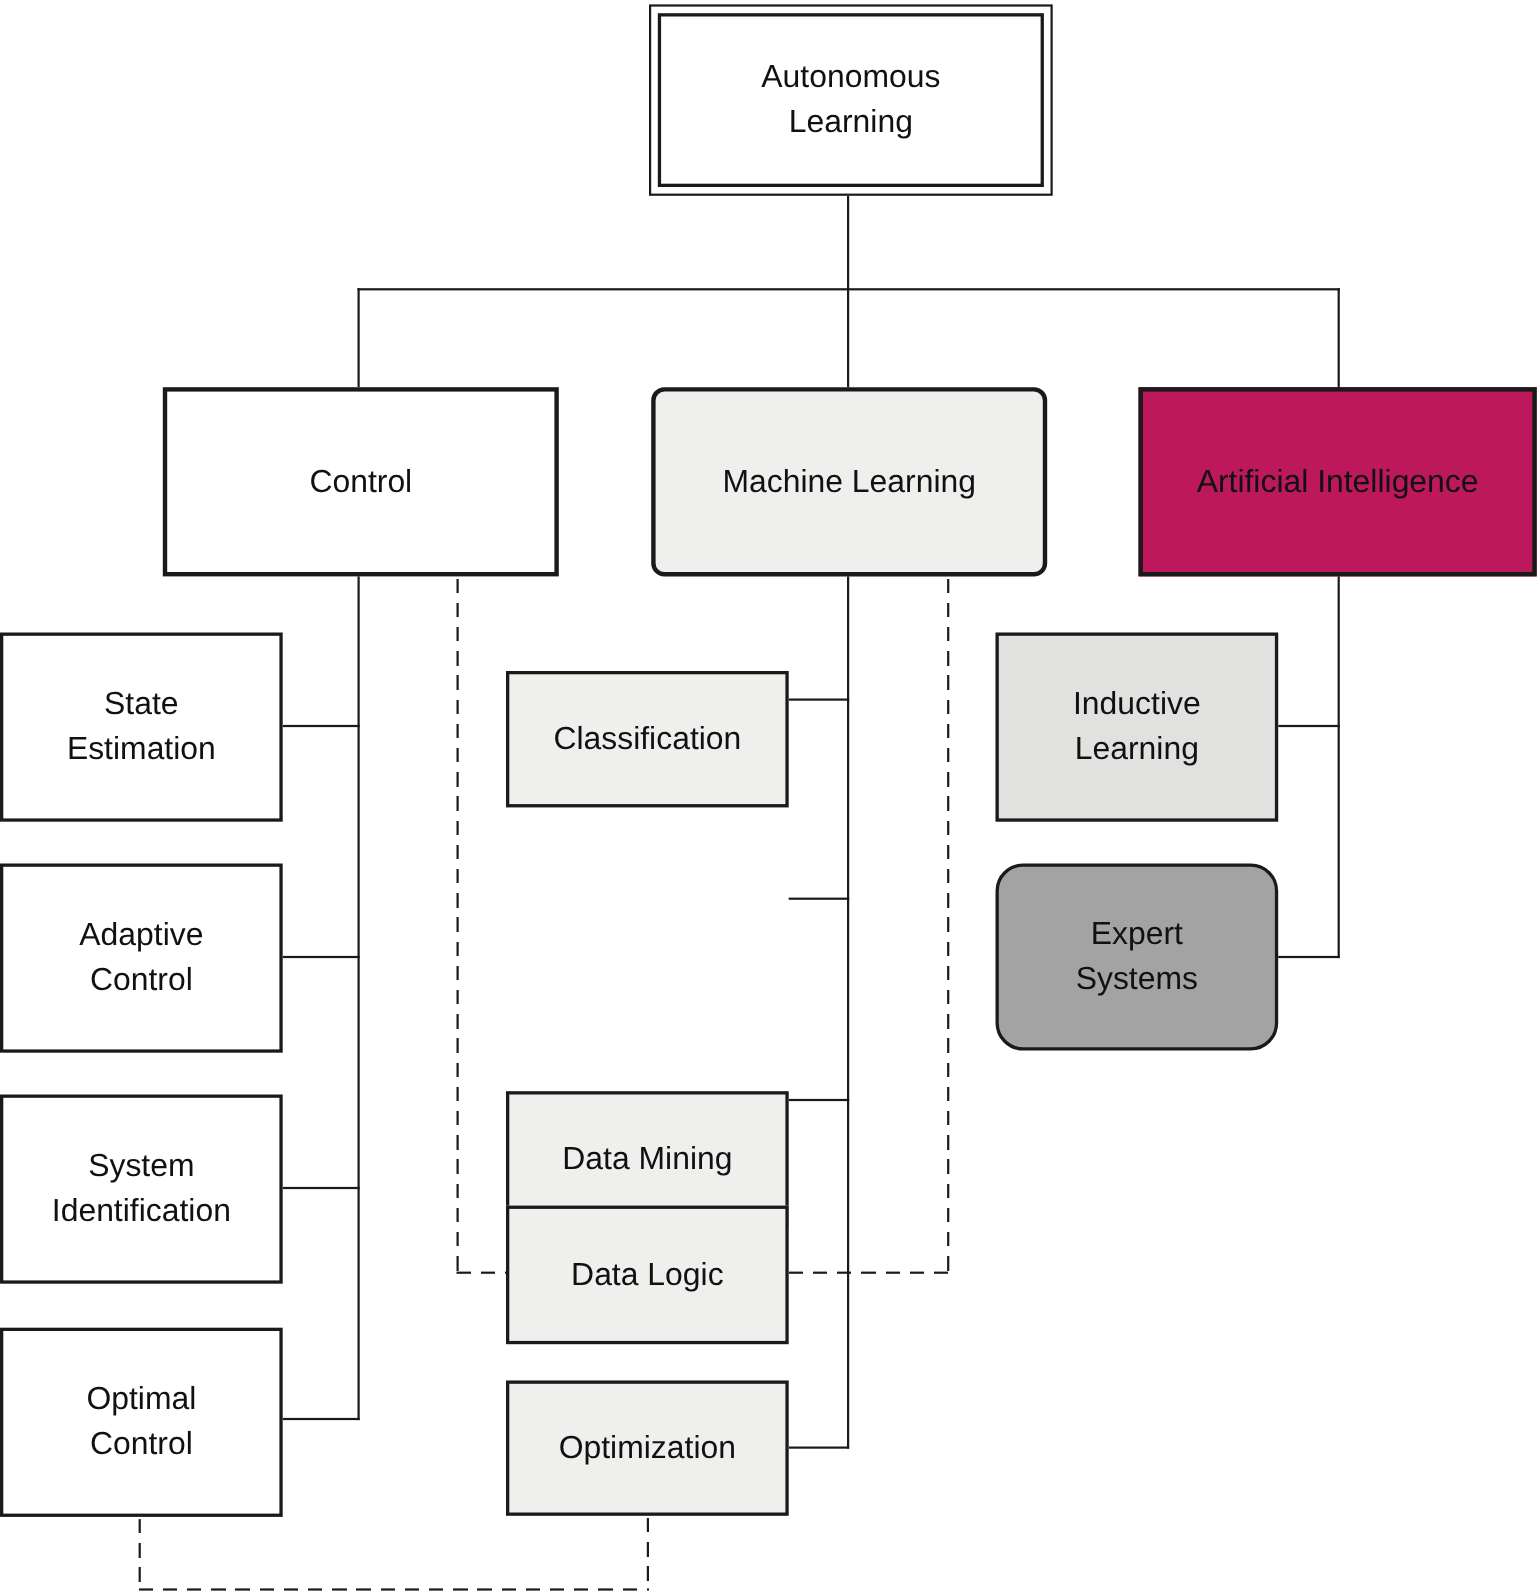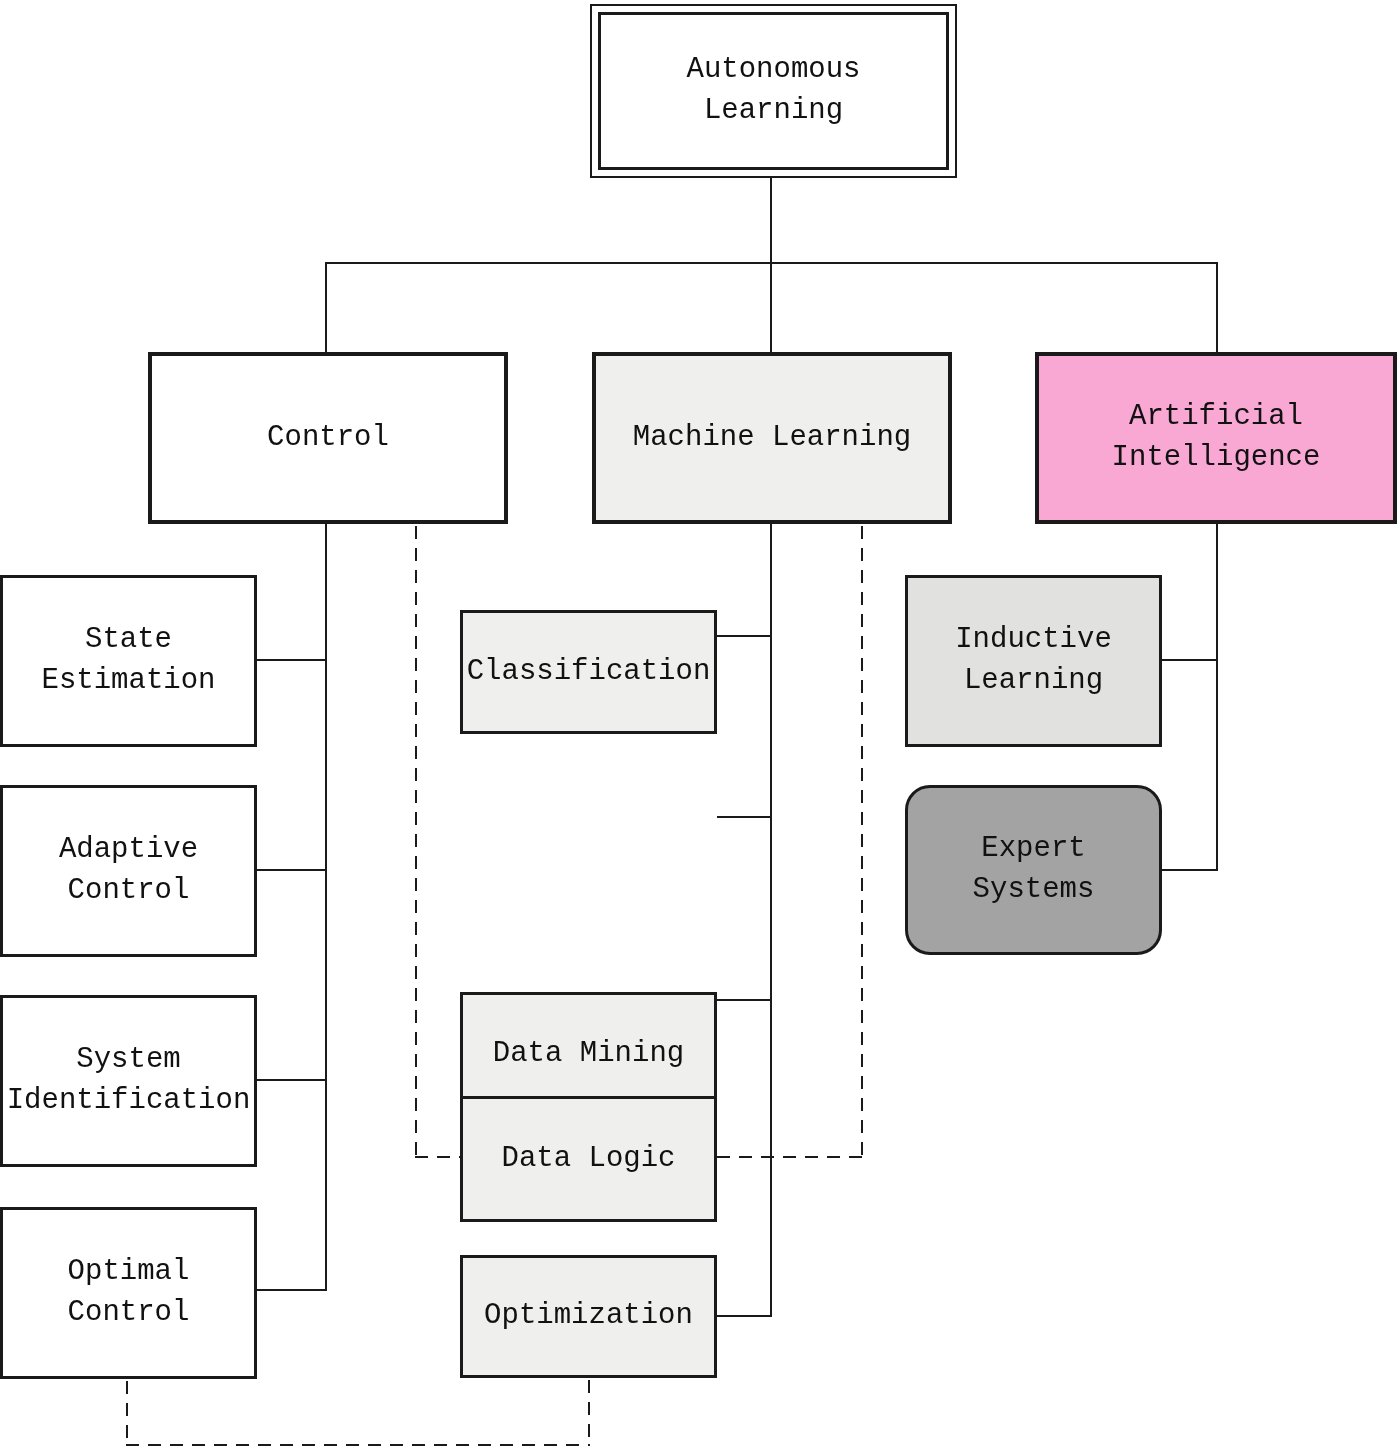--- a/index.html
+++ b/index.html
@@ -1,20 +1,20 @@
 <!DOCTYPE html>
 <html><head>
 <meta charset="utf-8">
 <style>
   html,body { margin:0; padding:0; background:#ffffff; }
   #canvas {
     position:relative;
     width:1400px; height:1450px;
     background:#ffffff;
-    font-family:Liberation Mono, monospace;
+    font-family:Liberation Sans, sans-serif;
     color:#111111;
     overflow:hidden;
   }
   .box {
     position:absolute;
     box-sizing:border-box;
     border:3px solid #1a1a1a;
     background:#ffffff;
     display:flex; align-items:center; justify-content:center;
     text-align:center;
@@ -60,24 +60,24 @@
 
   <div class="line vline" style="left:770px; top:178px; height:85px;"></div>
   <div class="line hline" style="left:325px; top:262px; width:893px;"></div>
   <div class="line vline" style="left:325px; top:262px; height:90px;"></div>
   <div class="line vline" style="left:770px; top:262px; height:90px;"></div>
   <div class="line vline" style="left:1216px; top:262px; height:90px;"></div>
 
   <div class="box main" style="left: 148px; top: 352px; width: 360px; height: 172px; background-color: rgb(255, 255, 255);">
     <span class="label">Control</span>
   </div>
-  <div class="box main" style="left: 592px; top: 352px; width: 360px; height: 172px; background-color: rgb(239, 239, 238);">
+  <div class="box main" style="left: 592px; top: 352px; width: 360px; height: 172px; background-color: rgb(239, 239, 238); border-radius: 12px;">
     <span class="label">Machine Learning</span>
   </div>
-  <div class="box main" style="left: 1035px; top: 352px; width: 362px; height: 172px; background-color: #f9a8d4;">
+  <div class="box main" style="left: 1035px; top: 352px; width: 362px; height: 172px; background-color: #be185d;">
     <span class="label">Artificial Intelligence</span>
   </div>
 
   <div class="line vline" style="left:325px; top:524px; height:767px;"></div>
   <div class="line hline" style="left:257px; top:659px; width:70px;"></div>
   <div class="line hline" style="left:257px; top:869px; width:70px;"></div>
   <div class="line hline" style="left:257px; top:1079px; width:70px;"></div>
   <div class="line hline" style="left:257px; top:1289px; width:70px;"></div>
 
   <div class="box" style="left: 0px; top: 575px; width: 257px; height: 172px; background-color: rgb(255, 255, 255);">

